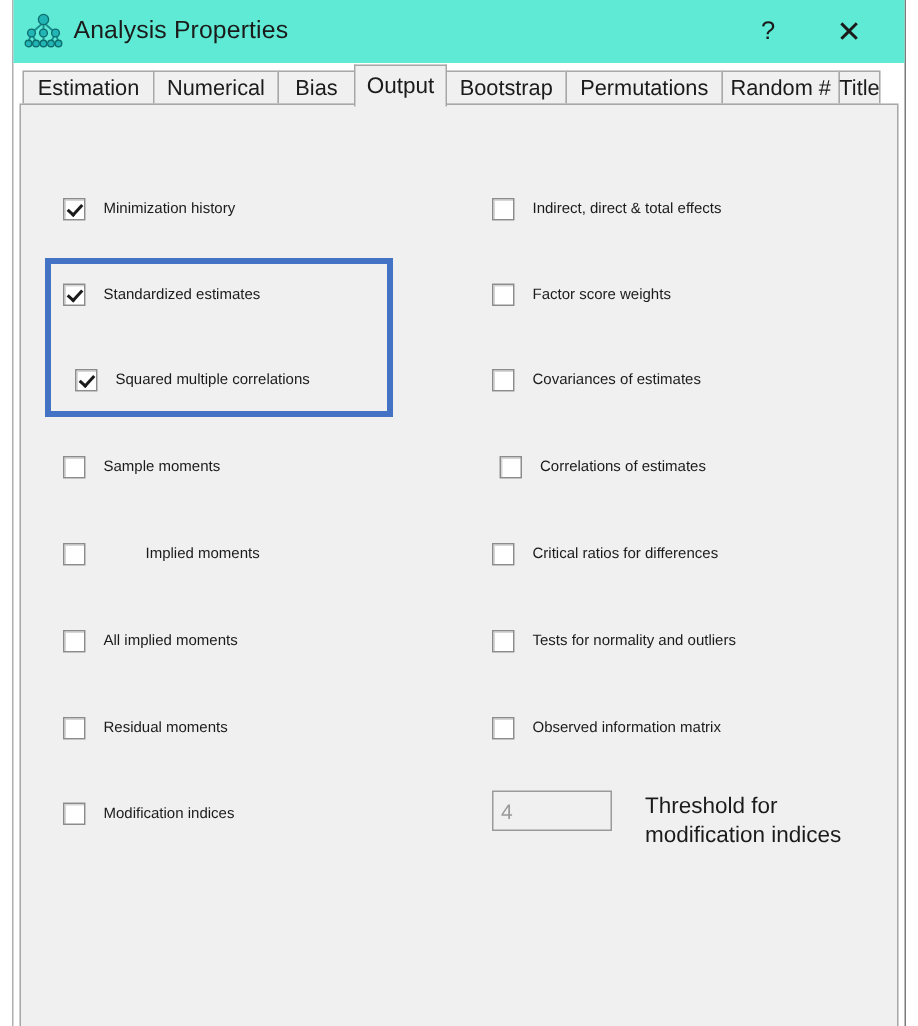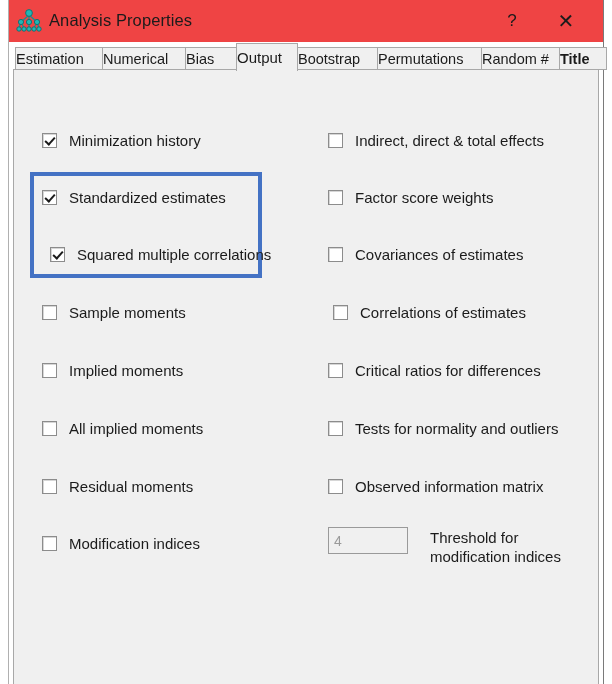--- a/index.html
+++ b/index.html
@@ -24,21 +24,21 @@
     border-bottom: 1px solid #7a7a7a;
     box-sizing: border-box;
   }
 
   
   #titlebar {
     position: absolute;
     left: 0; top: 0;
     width: 100%;
     height: 42px;
-    background: #ef4444;
+    background: #5eead4;
     box-sizing: border-box;
   }
 
   #app-icon {
     position: absolute;
     left: 7px;
     top: 8px;
     width: 26px;
     height: 26px;
   }
@@ -83,20 +83,21 @@
     top: 5px;
     height: 23px;
     box-sizing: border-box;
     background: #f0f0f0;
     border-top: 1px solid #a8a8a8;
     border-left: 1px solid #a8a8a8;
     border-right: 1px solid #a8a8a8;
     border-bottom: 1px solid #a8a8a8;
     display: flex;
     align-items: center;
+    justify-content: center;
     font-size: 14.5px;
     color: #1b1b1b;
     white-space: nowrap;
     cursor: default;
   }
 
   .tab.selected {
     top: 1px;
     height: 28px;
     background: #f0f0f0;
@@ -155,21 +156,21 @@
     top: 1px;
     width: 4px;
     height: 8px;
     border: solid #1b1b1b;
     border-width: 0 2px 2px 0;
     transform: rotate(42deg);
   }
 
   .cblabel {
     margin-left: 12px;
-    font-size: 15px;
+    font-size: 10px;
     color: #1b1b1b;
     white-space: nowrap;
   }
 
   
   #threshold-row {
     position: absolute;
     left: 314px;
     top: 457px;
     display: flex;
@@ -259,21 +260,21 @@
       </div>
       <div class="tab selected" style="left: 227px; width: 62px;">
         <span>Output</span>
       </div>
       <div class="tab" style="left: 368px; width: 105px;">
         <span>Permutations</span>
       </div>
       <div class="tab" style="left: 472px; width: 79px;">
         <span>Random #</span>
       </div>
-      <div class="tab" style="left: 550px; width: 48px; font-weight: bold;">
+      <div class="tab" style="left: 550px; width: 28px;">
         <span>Title</span>
       </div>
     </div>
 
   <div id="panel">
 
     <div id="highlight-box"></div>
 
     <div id="left-column">
         <div class="cbrow" style="left: 28px; top: 62px;">
@@ -285,21 +286,21 @@
           <span class="cblabel">Standardized estimates</span>
         </div>
         <div class="cbrow" style="left: 36px; top: 176px;">
           <span class="cbox checked"></span>
           <span class="cblabel">Squared multiple correlations</span>
         </div>
         <div class="cbrow" style="left: 28px; top: 234px;">
           <span class="cbox"></span>
           <span class="cblabel">Sample moments</span>
         </div>
-        <div class="cbrow" style="left: 28px; top: 292px;">
+        <div class="cbrow" style="left: 28px; top: 292px; gap: 28px;">
           <span class="cbox"></span>
           <span class="cblabel">Implied moments</span>
         </div>
         <div class="cbrow" style="left: 28px; top: 350px;">
           <span class="cbox"></span>
           <span class="cblabel">All implied moments</span>
         </div>
         <div class="cbrow" style="left: 28px; top: 408px; align-items: center;">
           <span class="cbox"></span>
           <span class="cblabel">Residual moments</span>

